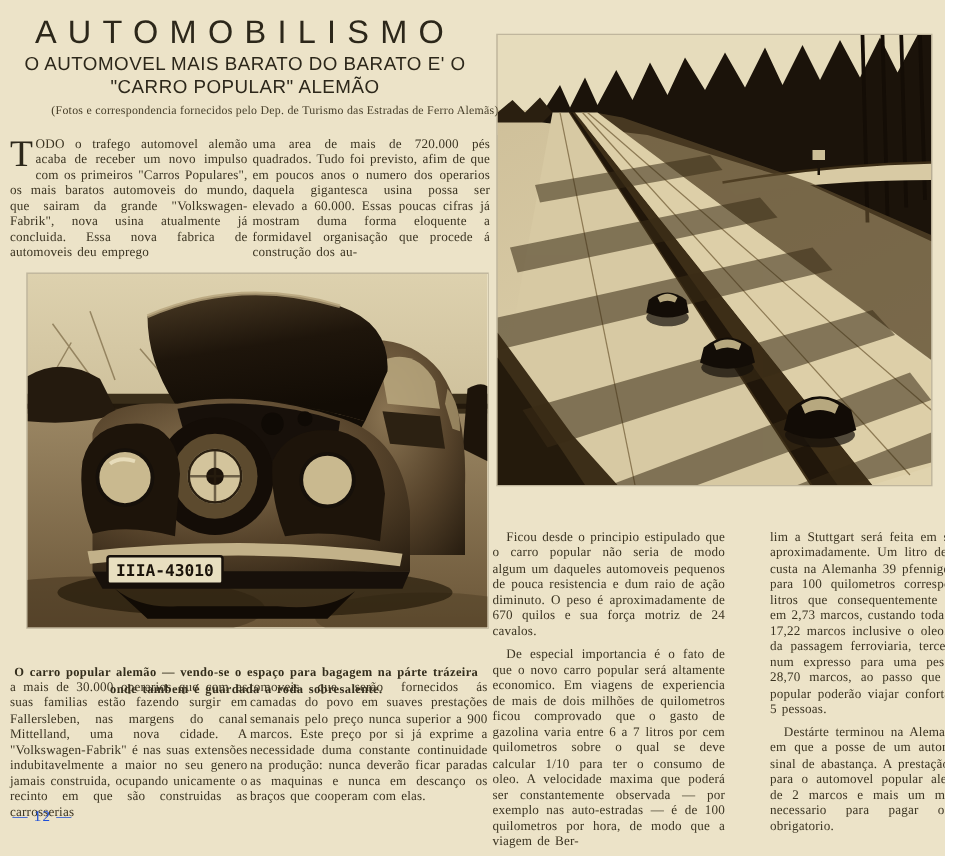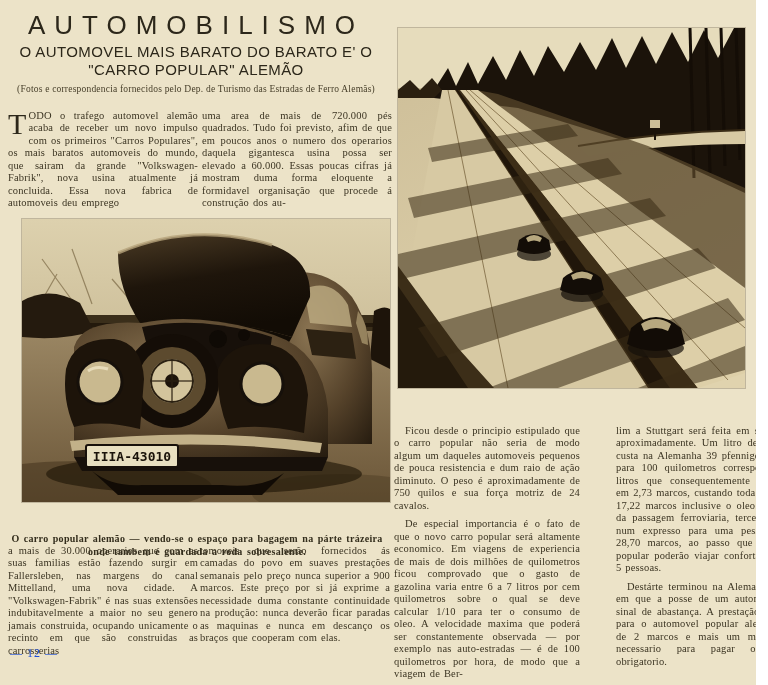--- a/index.html
+++ b/index.html
@@ -14,20 +14,21 @@
     font-size:26px;letter-spacing:9px;text-align:center;color:#2c271a;
     white-space:nowrap;
   }
   .subtitle{
     font-family:"Liberation Sans", sans-serif;
     font-size:15px;letter-spacing:.4px;text-align:center;line-height:1.2;color:#2c271a;
   }
   .credit{
     font-size:9.5px;text-align:center;line-height:1.35;color:#453d28;
     letter-spacing:.2px;
+    margin-left:24px;
   }
   .coltext{
     font-size:10.5px;line-height:1.19;text-align:justify;
     letter-spacing:.15px;word-spacing:1.2px;color:#3b3422;
   }
   .coltext p{margin:0 0 6px 0;}
   .coltext p.indent{text-indent:11px;}
   .dropcap{
     float:left;font-size:30px;line-height:.82;padding:2px 2px 0 0;color:#2c271a;
   }
@@ -222,21 +223,21 @@
         <path d="M173,247 Q184,240 195,247 L193,252 Q184,248 175,252 Z" fill="#b7a87f"></path>
         <ellipse cx="258" cy="320" rx="28" ry="10" fill="#16100a" opacity=".7"></ellipse>
         <path d="M233,300 Q258,278 283,300 L287,316 Q258,330 229,316 Z" fill="#120c06"></path>
         <path d="M243,296 Q258,286 273,296 L270,303 Q258,297 246,303 Z" fill="#b7a87f"></path>
       </g>
     </svg>
   </div>
 
 
   <div class="abs coltext" style="left:394px;top:425px;width:186px;">
-    <p class="indent">Ficou desde o principio estipulado que o carro popular não seria de modo algum um daqueles automoveis pequenos de pouca resistencia e dum raio de ação diminuto. O peso é aproximadamente de 750 quilos e sua força motriz de 24 cavalos.</p>
+    <p class="indent">Ficou desde o principio estipulado que o carro popular não seria de modo algum um daqueles automoveis pequenos de pouca resistencia e dum raio de ação diminuto. O peso é aproximadamente de 670 quilos e sua força motriz de 24 cavalos.</p>
     <p class="indent">De especial importancia é o fato de que o novo carro popular será altamente economico. Em viagens de experiencia de mais de dois milhões de quilometros ficou comprovado que o gasto de gazolina varia entre 6 a 7 litros por cem quilometros sobre o qual se deve calcular 1/10 para ter o consumo de oleo. A velocidade maxima que poderá ser constantemente observada — por exemplo nas auto-estradas — é de 100 quilometros por hora, de modo que a viagem de Ber-</p>
   </div>
 
   <div class="abs coltext" style="left:616px;top:425px;width:184px;">
     <p>lim a Stuttgart será feita em seis horas aproximadamente. Um litro de gazolina custa na Alemanha 39 pfennige, o gasto para 100 quilometros corresponde a 7 litros que consequentemente importam em 2,73 marcos, custando toda a viagem 17,22 marcos inclusive o oleo. O preço da passagem ferroviaria, terceira classe num expresso para uma pessoa custa 28,70 marcos, ao passo que no carro popular poderão viajar confortavelmente 5 pessoas.</p>
     <p class="indent">Destárte terminou na Alemanha a éra em que a posse de um automovel era sinal de abastança. A prestação semanal para o automovel popular alemão será de 2 marcos e mais um marco será necessario para pagar o seguro obrigatorio.</p>
   </div>
 
 </div>
 

